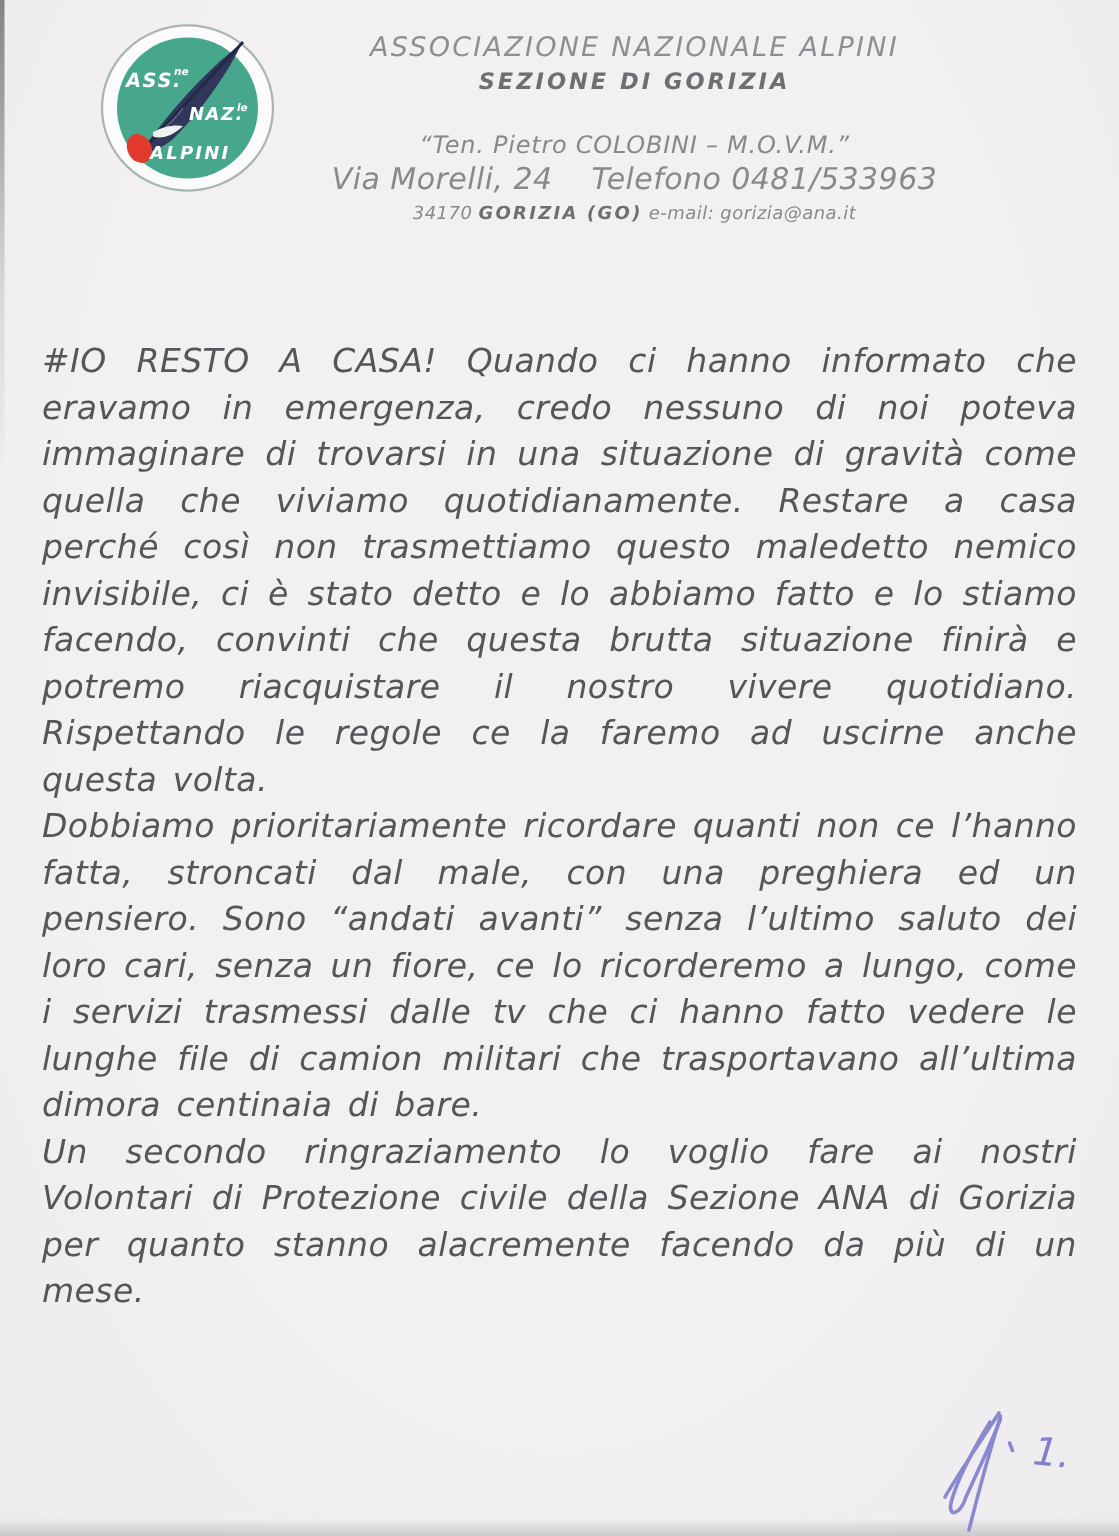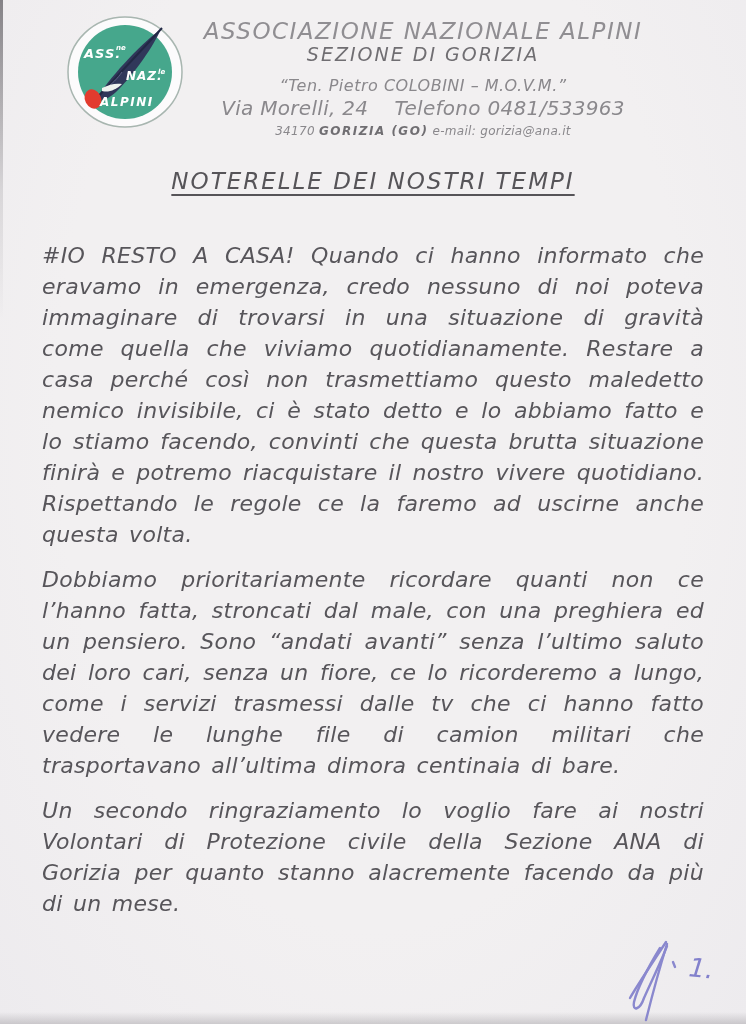--- a/index.html
+++ b/index.html
@@ -33,26 +33,26 @@
     width: 122px; height: 116px; text-align: center;
   }
   .header-text {
     position: absolute; left: 150px; right: 50px; top: 20px;
     text-align: center;
     font-style: italic;
     color: #8a888c;
   }
   .header-text .h-line { line-height: 23px; }
   .h-org {
-    font-size: 23px; letter-spacing: 1.5px; color: #908e92;
+    font-size: 18px; letter-spacing: 1.5px; color: #908e92;
   }
   .h-section {
-    font-size: 19px; font-weight: normal; letter-spacing: 2px; color: #706e72;
+    font-size: 15px; font-weight: bold; letter-spacing: 2px; color: #706e72;
   }
-  .h-dedication { font-size: 16px; letter-spacing: .5px; margin-top: 8px; }
+  .h-dedication { font-size: 16px; letter-spacing: .5px; margin-top: 19px; }
   .h-address { font-size: 20px; letter-spacing: .3px; }
   .h-address .gap { display: inline-block; width: 26px; }
   .h-city { font-size: 12px; letter-spacing: .3px; }
   .h-city .bold-city { font-weight: bold; letter-spacing: 1.5px; color: #706e72; }
 
   
   .doc-title {
     position: absolute; top: 168px; left: 0; width: 100%;
     text-align: center;
   }
@@ -70,21 +70,21 @@
   .body-text {
     position: absolute; top: 226px; left: 28px; right: 28px;
     font-style: italic;
     font-size: 22px;
     line-height: 31px;
     letter-spacing: .3px;
     word-spacing: 3px;
     color: #57555a;
     text-align: justify;
   }
-  .body-text p { margin: 14px; }
+  .body-text p { margin: 0; }
 
   
   .annotation {
     position: absolute; left: 608px; top: 930px;
     width: 130px; height: 94px;
   }
   .annotation svg { width: 100%; height: 100%; }
 </style>
 </head>
 <body>
@@ -124,23 +124,20 @@
     <div class="h-line h-address">
       <span>Via Morelli, 24</span><span class="gap"></span><span>Telefono 0481/533963</span>
     </div>
     <div class="h-line h-city">
       <span>34170</span>
       <span class="bold-city">GORIZIA (GO)</span>
       <span>e-mail: gorizia@ana.it</span>
     </div>
   </div>
 
-  <div class="doc-title">
-    <span>NOTERELLE DEI NOSTRI TEMPI</span>
-  </div>
 
   <div class="body-text">
     <p>#IO RESTO A CASA! Quando ci hanno informato che eravamo in emergenza, credo nessuno di noi poteva immaginare di trovarsi in una situazione di gravità come quella che viviamo quotidianamente. Restare a casa perché così non trasmettiamo questo maledetto nemico invisibile, ci è stato detto e lo abbiamo fatto e lo stiamo facendo, convinti che questa brutta situazione finirà e potremo riacquistare il nostro vivere quotidiano. Rispettando le regole ce la faremo ad uscirne anche questa volta.</p>
     <p>Dobbiamo prioritariamente ricordare quanti non ce l’hanno fatta, stroncati dal male, con una preghiera ed un pensiero. Sono “andati avanti” senza l’ultimo saluto dei loro cari, senza un fiore, ce lo ricorderemo a lungo, come i servizi trasmessi dalle tv che ci hanno fatto vedere le lunghe file di camion militari che trasportavano all’ultima dimora centinaia di bare.</p>
     <p>Un secondo ringraziamento lo voglio fare ai nostri Volontari di Protezione civile della Sezione ANA di Gorizia per quanto stanno alacremente facendo da più di un mese.</p>
   </div>
 
   <div class="annotation">
     <svg viewBox="0 0 130 94">
       <g stroke="#8280cc" stroke-width="2.4" fill="none" stroke-linecap="round" opacity="0.92">

